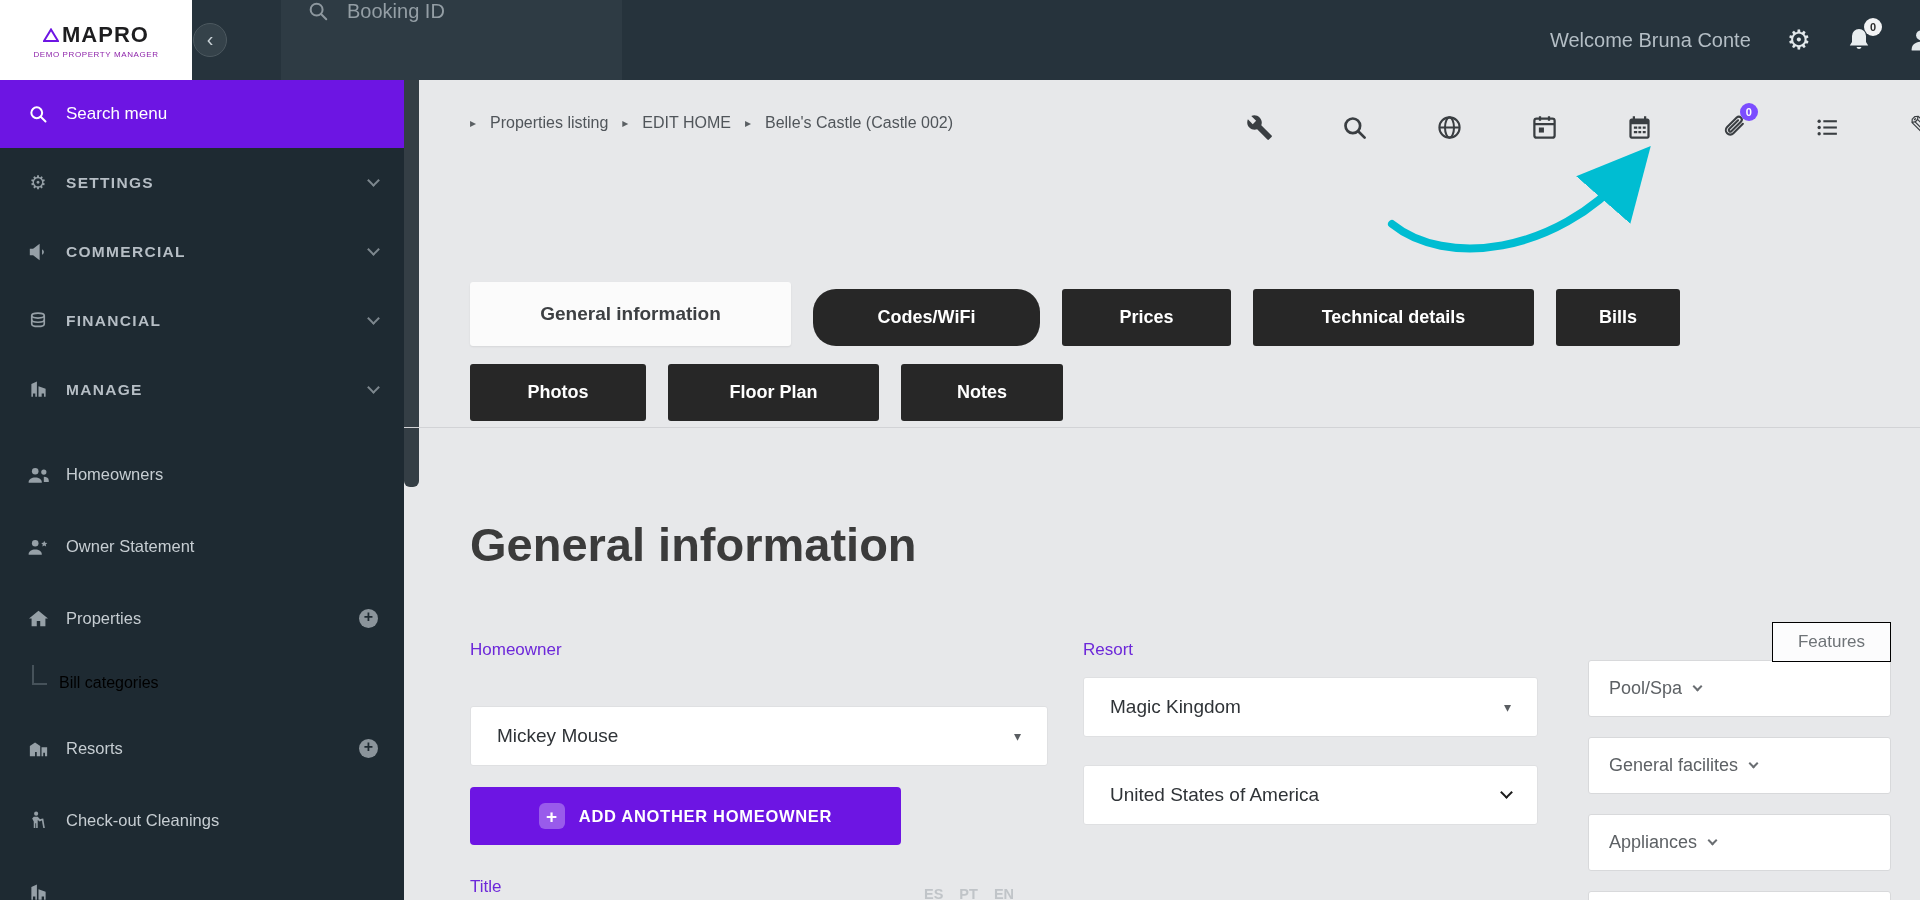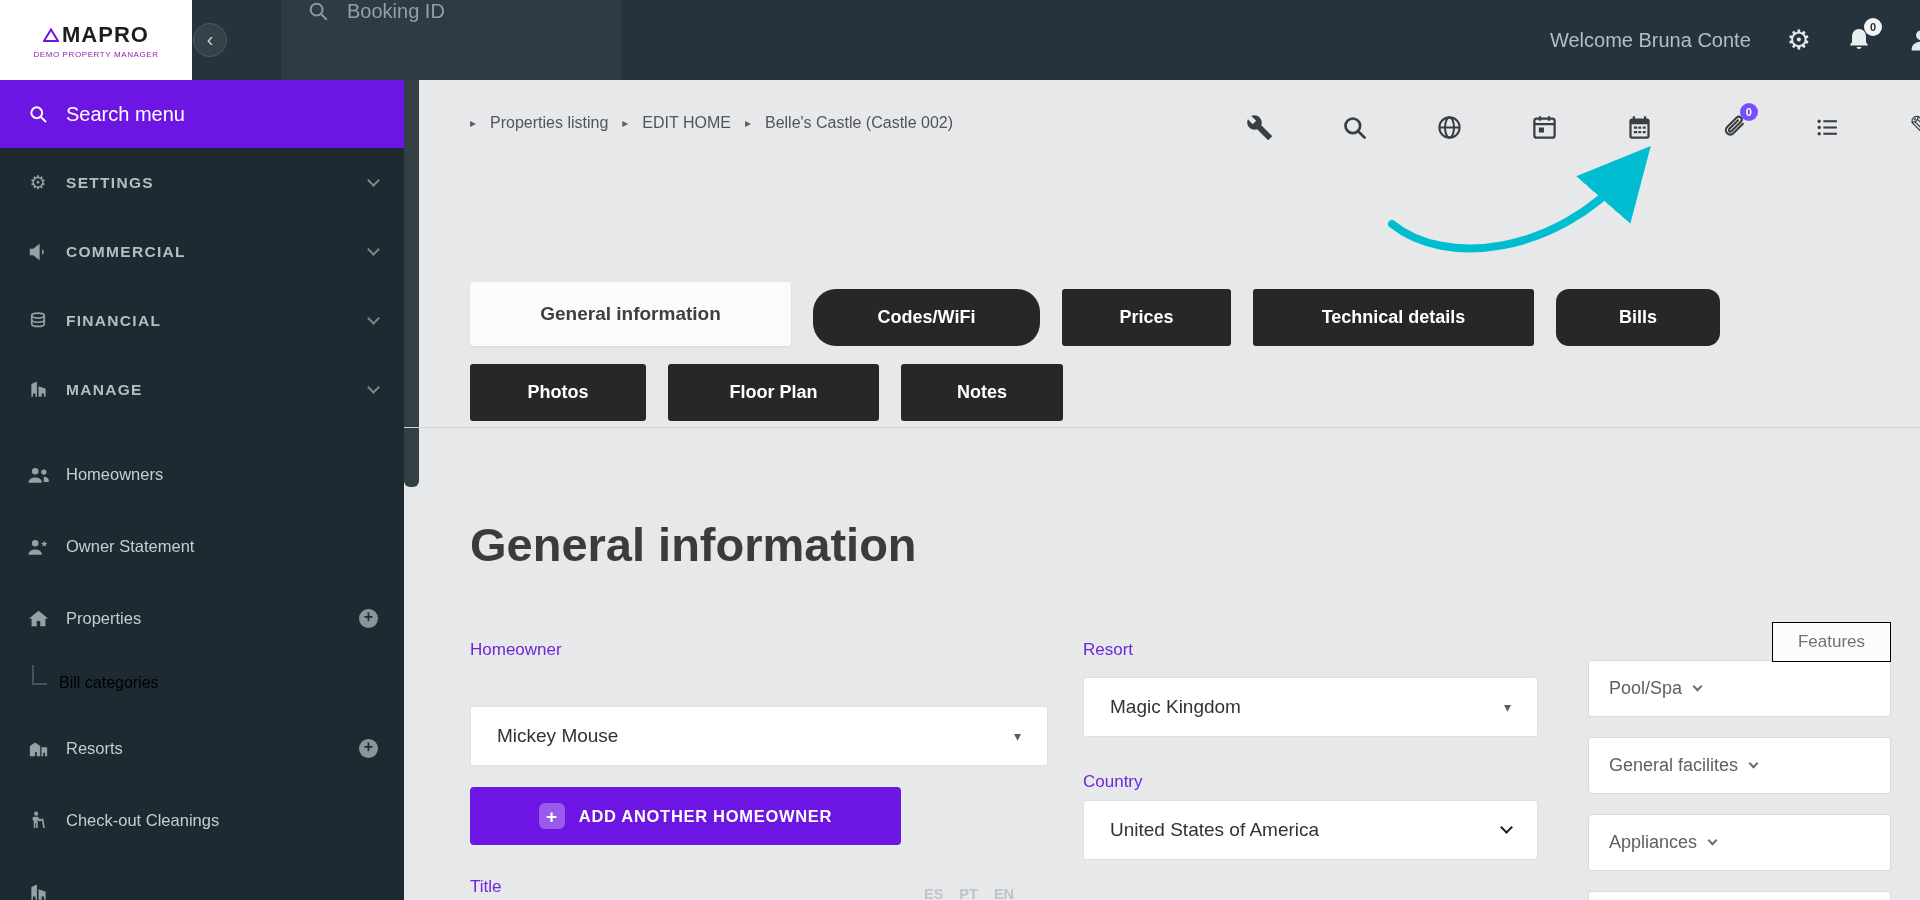--- a/index.html
+++ b/index.html
@@ -31,21 +31,21 @@
                  background:#f2f3f4; color:#2b2b2b; font-size:11px; font-weight:bold;
                  display:flex; align-items:center; justify-content:center; padding:0 3px; }
   .partial-person { color:#e2e8eb; margin-right:-15px; cursor:pointer; display:flex; }
 
   
   .sidebar { position:absolute; left:0; top:80px; width:404px; bottom:0; background:#1e2a32; overflow:hidden;
              display:flex; flex-direction:column; }
   .side-row { display:flex; align-items:center; height:72px; padding:0 26px; flex:0 0 auto; cursor:pointer; }
   .side-search { height:68px; background:#6d15e3; }
   .side-search .side-icon { color:#ffffff; }
-  .side-search .lbl { color:#ffffff; font-size:20px; font-weight:500; margin-left:16px; }
+  .side-search .lbl { color:#ffffff; font-size:17px; font-weight:500; margin-left:16px; }
   .side-group { height:69px; }
   .side-group .lbl { color:#b6bec5; font-weight:bold; font-size:15.5px; letter-spacing:1.3px; margin-left:16px; }
   .side-item .lbl { color:#c6cdd2; font-size:16.5px; font-weight:500; margin-left:16px; }
   .side-icon { width:24px; flex:0 0 24px; display:flex; justify-content:center; color:#96a0a7; font-size:19px; line-height:1; }
   .chev-down { margin-left:auto; width:9px; height:9px; border-right:2px solid #7d878e; border-bottom:2px solid #7d878e;
                transform:rotate(45deg); margin-top:-4px; }
   .plus-btn { margin-left:auto; width:19px; height:19px; border-radius:50%; background:#8b949b; color:#1e2a32;
               display:flex; align-items:center; justify-content:center; font-size:16px; font-weight:bold; line-height:1; padding-bottom:2px; }
   .side-spacer { height:14px; flex:0 0 auto; }
   .sub-item { height:58px; }
@@ -340,21 +340,21 @@
         </marker>
       </defs>
       <path d="M 7 79 C 60 122, 170 110, 242 28" fill="none" stroke="#00bdd2" stroke-width="8" stroke-linecap="round" marker-end="url(#arrh)"></path>
     </svg>
 
     <div class="tabs-row tabs1">
       <div class="tab-active">General information</div>
       <div class="tab-dark" style="width:227px;border-radius:23px;">Codes/WiFi</div>
       <div class="tab-dark" style="width:169px;">Prices</div>
       <div class="tab-dark" style="width:281px;">Technical details</div>
-      <div class="tab-dark" style="width:164px;border-radius:13px;">Bills</div>
+      <div class="tab-dark" style="width:124px;">Bills</div>
     </div>
 
     <div class="tabs-row tabs2">
       <div class="tab-dark" style="width:176px;">Photos</div>
       <div class="tab-dark" style="width:211px;">Floor Plan</div>
       <div class="tab-dark" style="width:162px;text-align:right;">Notes</div>
     </div>
 
     <div class="divider"></div>
 
@@ -377,21 +377,21 @@
       <span>PT</span>
       <span>EN</span>
     </div>
 
     <span class="form-label" style="left:679px; top:560px;">Resort</span>
     <div class="select" style="left:679px; top:597px; width:455px;">
       <span>Magic Kingdom</span>
       <span class="caret">▾</span>
     </div>
     <span class="form-label" style="left:679px; top:692px;">Country</span>
-    <div class="select" style="left:679px; top:720px; width:455px;">
+    <div class="select" style="left:679px; top:685px; width:455px;">
       <span>United States of America</span>
       <span class="chev-dark"></span>
     </div>
 
     <div class="features-legend">Features</div>
     <div class="fdrop" style="top:580px;">
       <span>Pool/Spa</span>
       <span class="chev-sm"></span>
     </div>
     <div class="fdrop" style="top:657px;">

